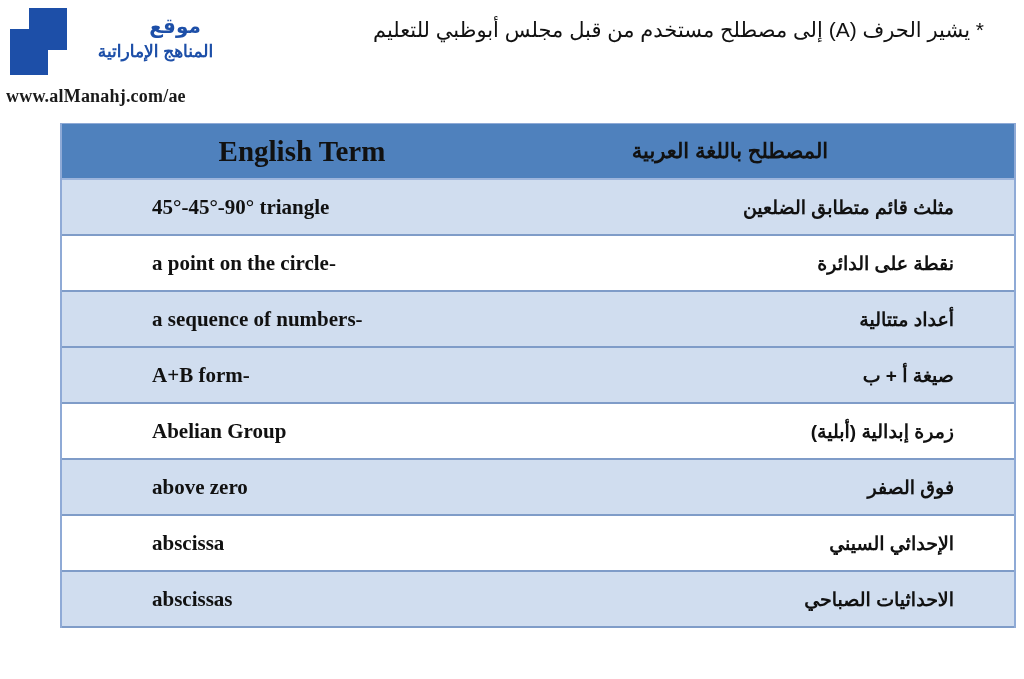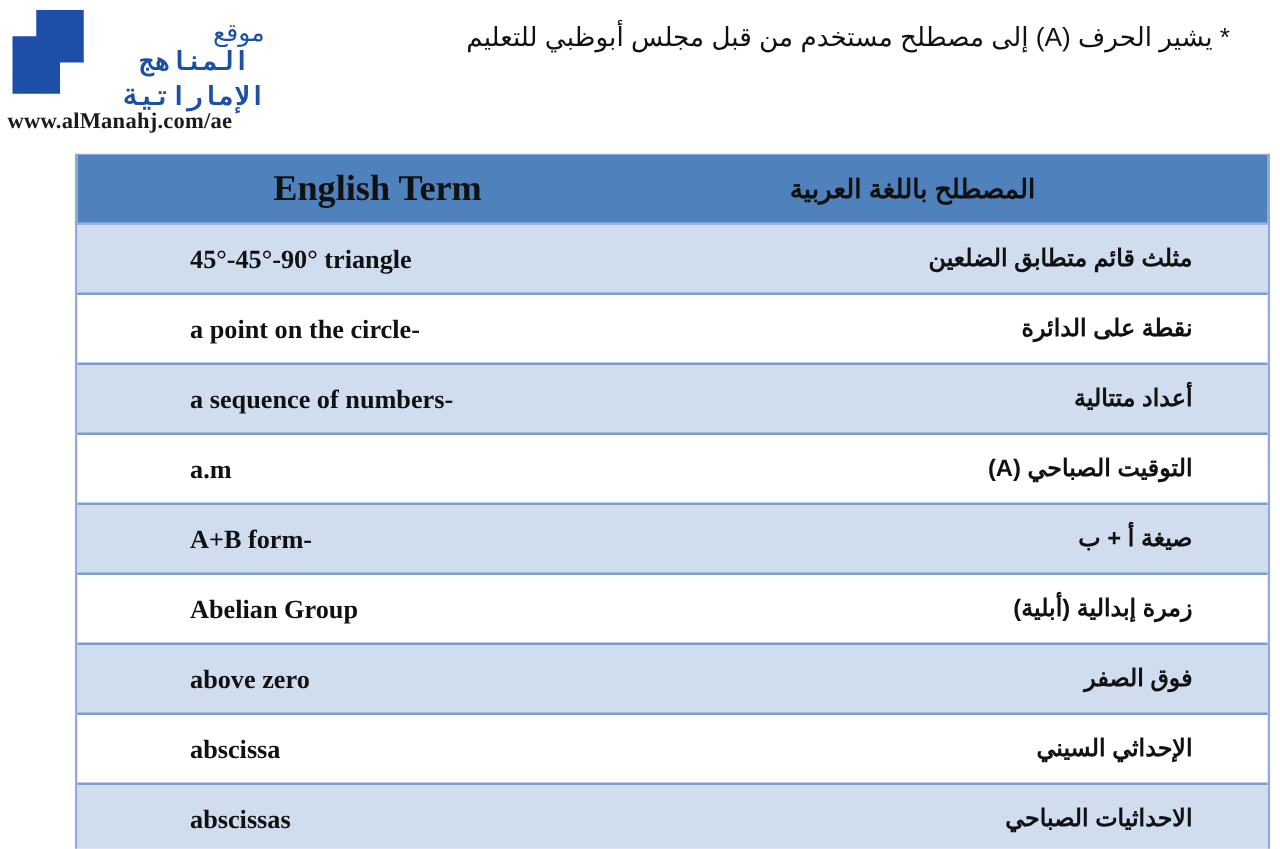--- a/index.html
+++ b/index.html
@@ -5,28 +5,28 @@
     html, body { margin:0; padding:0; }
     body {
       width:1024px; height:679px; overflow:hidden; background:#ffffff;
       position:relative; font-family:"Liberation Serif", serif;
     }
     .logo { position:absolute; left:0; top:0; width:240px; height:110px; }
     .logo-mark { position:absolute; left:0; top:0; width:80px; height:80px; }
     .logo-mark .sq1 { position:absolute; left:29px; top:8px; width:38px; height:42px; background:#1d4fa8; }
     .logo-mark .sq2 { position:absolute; left:10px; top:29px; width:38px; height:46px; background:#1d4fa8; }
     .logo-ar1 {
-      position:absolute; left:136px; top:14px; width:110px; text-align:center;
-      direction:rtl; font-family:"DejaVu Sans", sans-serif; font-weight:normal;
+      position:absolute; left:120px; top:14px; width:110px; text-align:center;
+      direction:rtl; font-family:"DejaVu Sans", sans-serif; font-weight:bold;
       font-size:20px; color:#1d4fa8; line-height:24px;
     }
     .logo-ar2 {
       position:absolute; left:78px; top:38px; width:155px; text-align:center;
-      direction:rtl; font-family:Liberation Mono, monospace; font-weight:bold;
-      font-size:21px; color:#1d4fa8; line-height:28px;
+      direction:rtl; font-family:Liberation Sans, sans-serif; font-weight:bold;
+      font-size:17px; color:#1d4fa8; line-height:28px;
     }
     .logo-url {
       position:absolute; left:6px; top:86px; font-family:"Liberation Serif", serif;
       font-weight:bold; font-size:18px; color:#1a1a1a; letter-spacing:0.2px;
     }
     .note {
       position:absolute; right:40px; top:18px; direction:rtl;
       font-family:"Liberation Sans", sans-serif; font-size:21px; color:#111;
       white-space:nowrap;
     }
@@ -75,24 +75,20 @@
     <div class="cell-ar">مثلث قائم متطابق الضلعين</div>
   </div>
   <div class="row plain">
     <div class="cell-en">a point on the circle-</div>
     <div class="cell-ar">نقطة على الدائرة</div>
   </div>
   <div class="row shade">
     <div class="cell-en">a sequence of numbers-</div>
     <div class="cell-ar">أعداد متتالية</div>
   </div>
-  <div class="row plain">
-    <div class="cell-en">a.m</div>
-    <div class="cell-ar">التوقيت الصباحي (A)</div>
-  </div>
   <div class="row shade">
     <div class="cell-en">A+B form-</div>
     <div class="cell-ar">صيغة أ + ب</div>
   </div>
   <div class="row plain">
     <div class="cell-en">Abelian Group</div>
     <div class="cell-ar">زمرة إبدالية (أبلية)</div>
   </div>
   <div class="row shade">
     <div class="cell-en">above zero</div>

